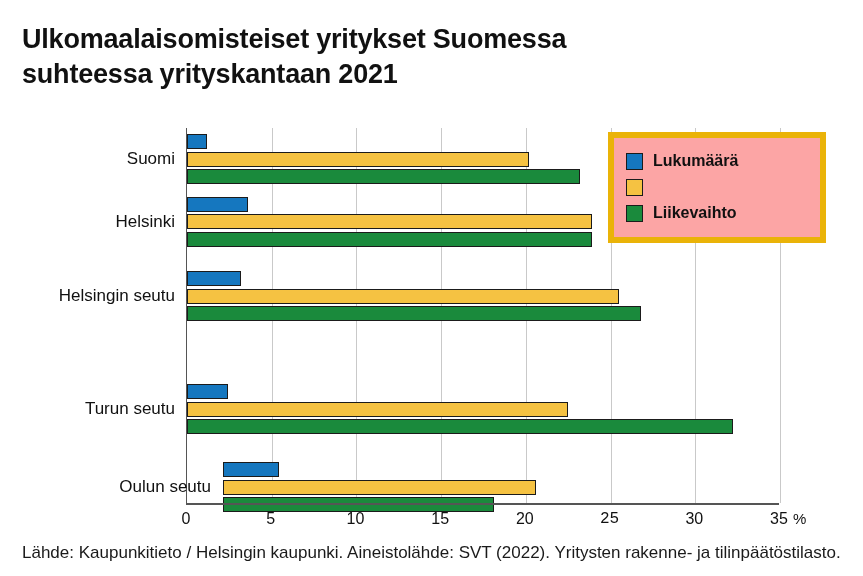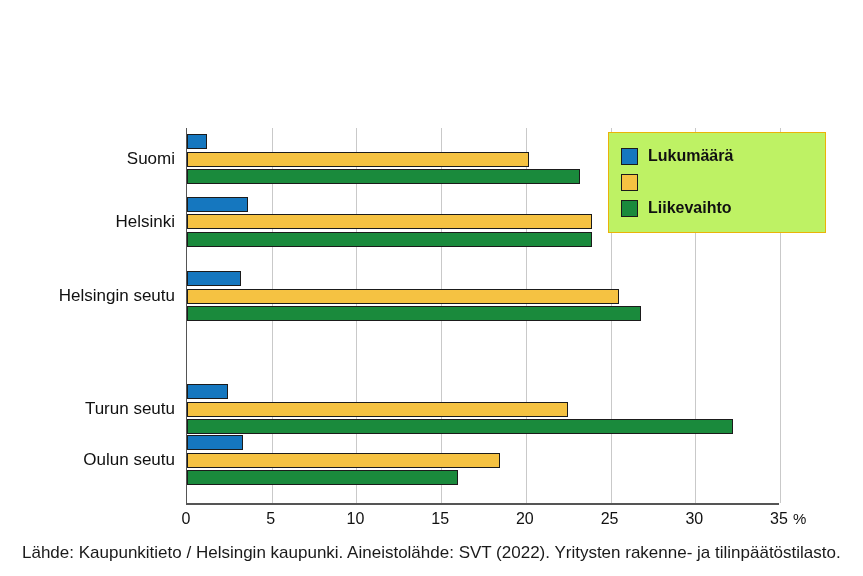--- a/index.html
+++ b/index.html
@@ -107,22 +107,22 @@
     border: 1px solid #1b1b1b;
     box-sizing: border-box;
   }
 
   
   .legend {
     position: absolute;
     left: 608px;
     top: 14px;
     width: 218px;
-    background: #bef264;
-    border: 1px solid #eab308;
+    background: #fca5a5;
+    border: 6px solid #eab308;
     padding: 10px 12px 11px 12px;
     box-sizing: border-box;
   }
   .legend-row {
     display: flex;
     align-items: center;
     height: 26px;
   }
   .legend-swatch {
     width: 17px;
@@ -137,20 +137,22 @@
     font-weight: bold;
     color: #111;
     white-space: nowrap;
   }
 </style>
 </head>
 <body>
 
 <div class="page">
 
+  <div class="title">Ulkomaalaisomisteiset yritykset Suomessa
+suhteessa yrityskantaan 2021</div>
 
   <div class="chart">
     <div class="plot" id="plot">
         <div class="gridline" style="left: 84.7143px;"></div>
         <div class="gridline" style="left: 169.429px;"></div>
         <div class="gridline" style="left: 254.143px;"></div>
         <div class="gridline" style="left: 338.857px;"></div>
         <div class="gridline" style="left: 423.571px;"></div>
         <div class="gridline" style="left: 508.286px;"></div>
         <div class="gridline" style="left: 593px;"></div>
@@ -171,35 +173,35 @@
           <div class="bar" title="Lukumäärä: 3.2 %" style="left: 0px; top: 6.25px; width: 54.2171px; background: rgb(21, 119, 191);"></div>
           <div class="bar" title="Henkilöstömäärä: 25.5 %" style="left: 0px; top: 23.75px; width: 432.043px; background: rgb(245, 194, 66);"></div>
           <div class="bar" title="Liikevaihto: 26.8 %" style="left: 0px; top: 41.25px; width: 454.069px; background: rgb(26, 138, 60);"></div>
         </div>
         <div class="group" style="top: 250px; height: 62.5px;">
           <div class="cat-label">Turun seutu</div>
           <div class="bar" title="Lukumäärä: 2.4 %" style="left: 0px; top: 6.25px; width: 40.6629px; background: rgb(21, 119, 191);"></div>
           <div class="bar" title="Henkilöstömäärä: 22.5 %" style="left: 0px; top: 23.75px; width: 381.214px; background: rgb(245, 194, 66);"></div>
           <div class="bar" title="Liikevaihto: 32.2 %" style="left: 0px; top: 41.25px; width: 545.56px; background: rgb(26, 138, 60);"></div>
         </div>
-        <div class="group" style="top: 301px; height: 62.5px;">
+        <div class="group" style="top: 328px; height: 62.5px; margin-left: 36px;">
           <div class="cat-label">Oulun seutu</div>
           <div class="bar" title="Lukumäärä: 3.3 %" style="left: 0px; top: 6.25px; width: 55.9114px; background: rgb(21, 119, 191);"></div>
           <div class="bar" title="Henkilöstömäärä: 18.5 %" style="left: 0px; top: 23.75px; width: 313.443px; background: rgb(245, 194, 66);"></div>
           <div class="bar" title="Liikevaihto: 16 %" style="left: 0px; top: 41.25px; width: 271.086px; background: rgb(26, 138, 60);"></div>
         </div>
       </div>
     <div class="axis-bottom"></div>
     <div id="ticks">
         <div class="tick-label" style="left: 186px;">0</div>
         <div class="tick-label" style="left: 270.714px;">5</div>
         <div class="tick-label" style="left: 355.429px;">10</div>
         <div class="tick-label" style="left: 440.143px;">15</div>
         <div class="tick-label" style="left: 524.857px;">20</div>
-        <div class="tick-label" style="left: 609.571px;">25</div>
+        <div class="tick-label" style="left: 609.571px; font-family: Liberation Mono, monospace;">25</div>
         <div class="tick-label" style="left: 694.286px;">30</div>
         <div class="tick-label" style="left: 779px;">35</div>
         <div class="axis-unit" style="left: 793px;">%</div>
       </div>
 
     <div class="legend">
       <div class="legend-row">
         <span class="legend-swatch" style="background:#1577bf"></span>
         <span class="legend-text">Lukumäärä</span>
       </div>

